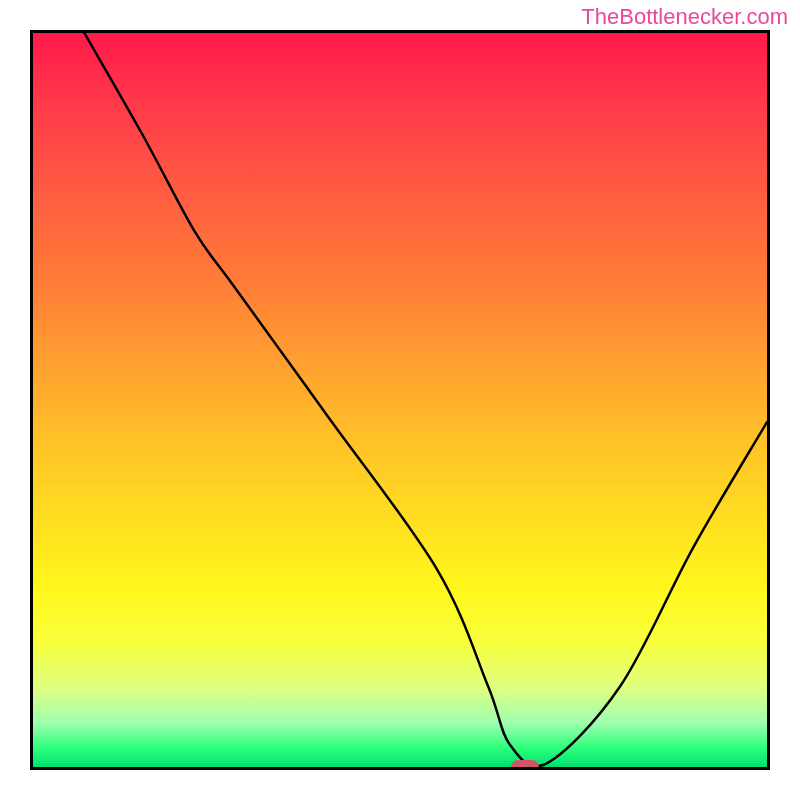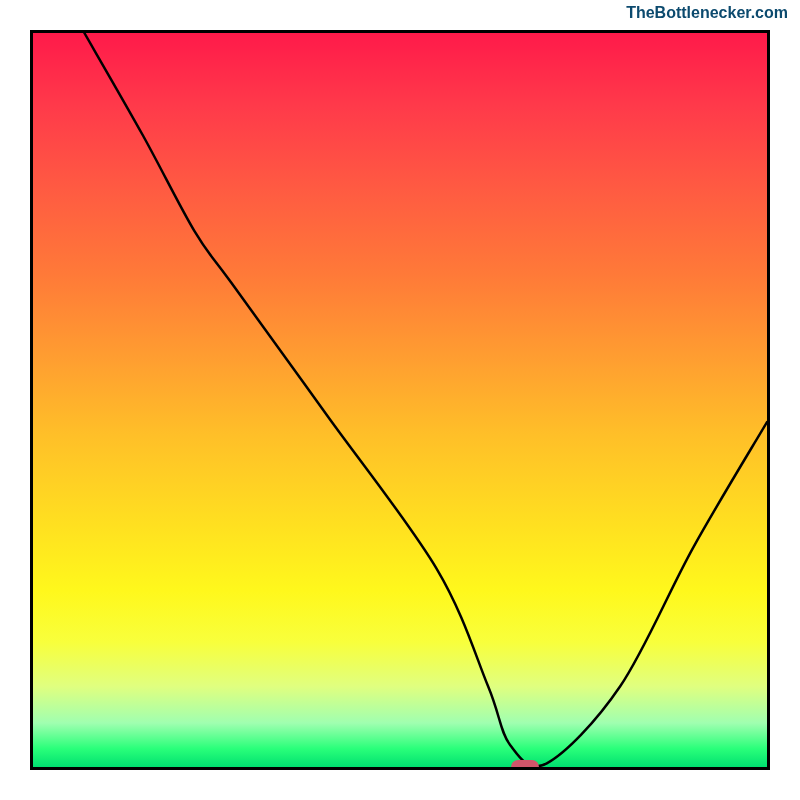--- a/index.html
+++ b/index.html
@@ -11,23 +11,23 @@
     width: 800px;
     height: 800px;
     background: #ffffff;
     position: relative;
     font-family: Arial, sans-serif;
   }
   .attribution {
     position: absolute;
     top: 4px;
     right: 12px;
-    font-size: 16px;
-    color: #0c4a6e;
-    font-weight: 700;
+    font-size: 22px;
+    color: #ec4899;
+    font-weight: 400;
   }
   .chart-container {
     position: absolute;
     top: 30px;
     left: 30px;
     width: 740px;
     height: 740px;
     border: 3px solid #000;
     overflow: hidden;
   }

